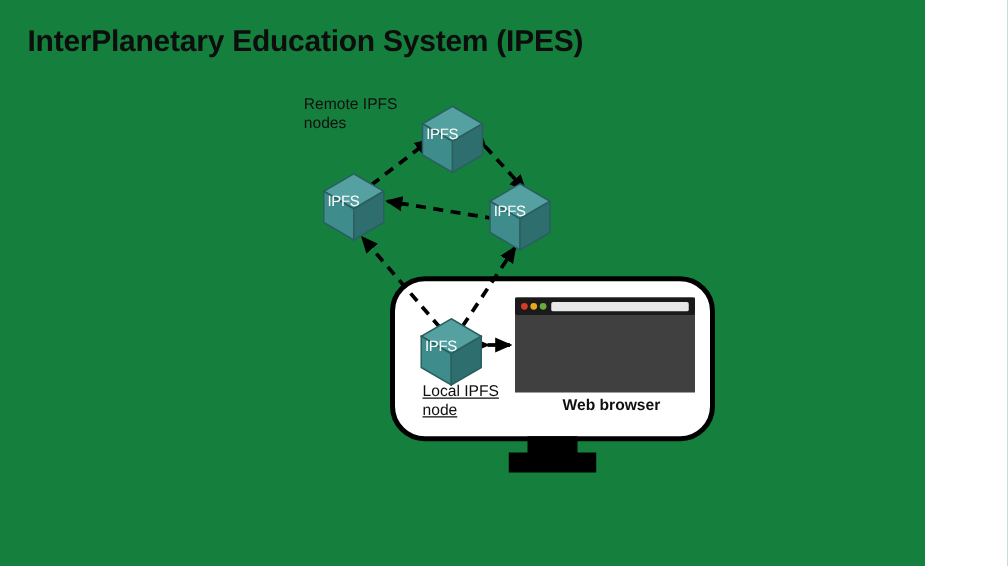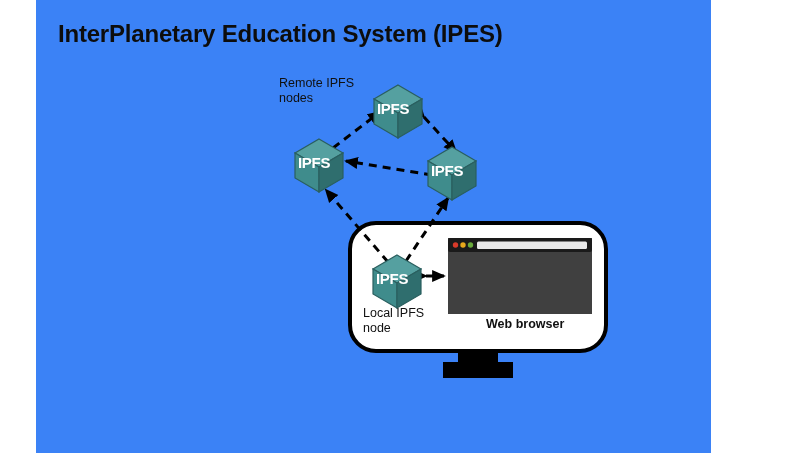--- a/index.html
+++ b/index.html
@@ -11,63 +11,63 @@
     width: 806px;
     height: 453px;
     position: relative;
     overflow: hidden;
     font-family: "Liberation Sans", sans-serif;
     color: #1a1a1a;
   }
   #slide {
     position: absolute;
     left: 0; top: 0;
-    width: 675px;
+    width: 740px;
     height: 453px;
-    background: #3b82f6;
-    margin-left: 36px;
+    background: #15803d;
   }
   #title {
     position: absolute;
     left: 22px;
     top: 20px;
     font-size: 24px;
     font-weight: bold;
     color: #0d0d0d;
     letter-spacing: -0.2px;
     white-space: nowrap;
   }
   #diagram {
     position: absolute;
     left: 0; top: 0;
     width: 806px;
     height: 453px;
   }
   .node-label {
     position: absolute;
-    font-size: 15px;
-    font-weight: bold;
+    font-size: 12px;
+    font-weight: normal;
     color: #ffffff;
     letter-spacing: -0.3px;
     pointer-events: none;
   }
   .caption {
     position: absolute;
     font-size: 12.5px;
     color: #101010;
     line-height: 15px;
     white-space: pre-line;
   }
   #cap-remote {
     left: 243px;
     top: 76px;
   }
   #cap-local {
-    left: 327px;
+    left: 338px;
     top: 306px;
+    text-decoration: underline;
   }
   #cap-browser {
     left: 450px;
     top: 317px;
     font-weight: bold;
   }
 </style>
 </head>
 <body>
 

